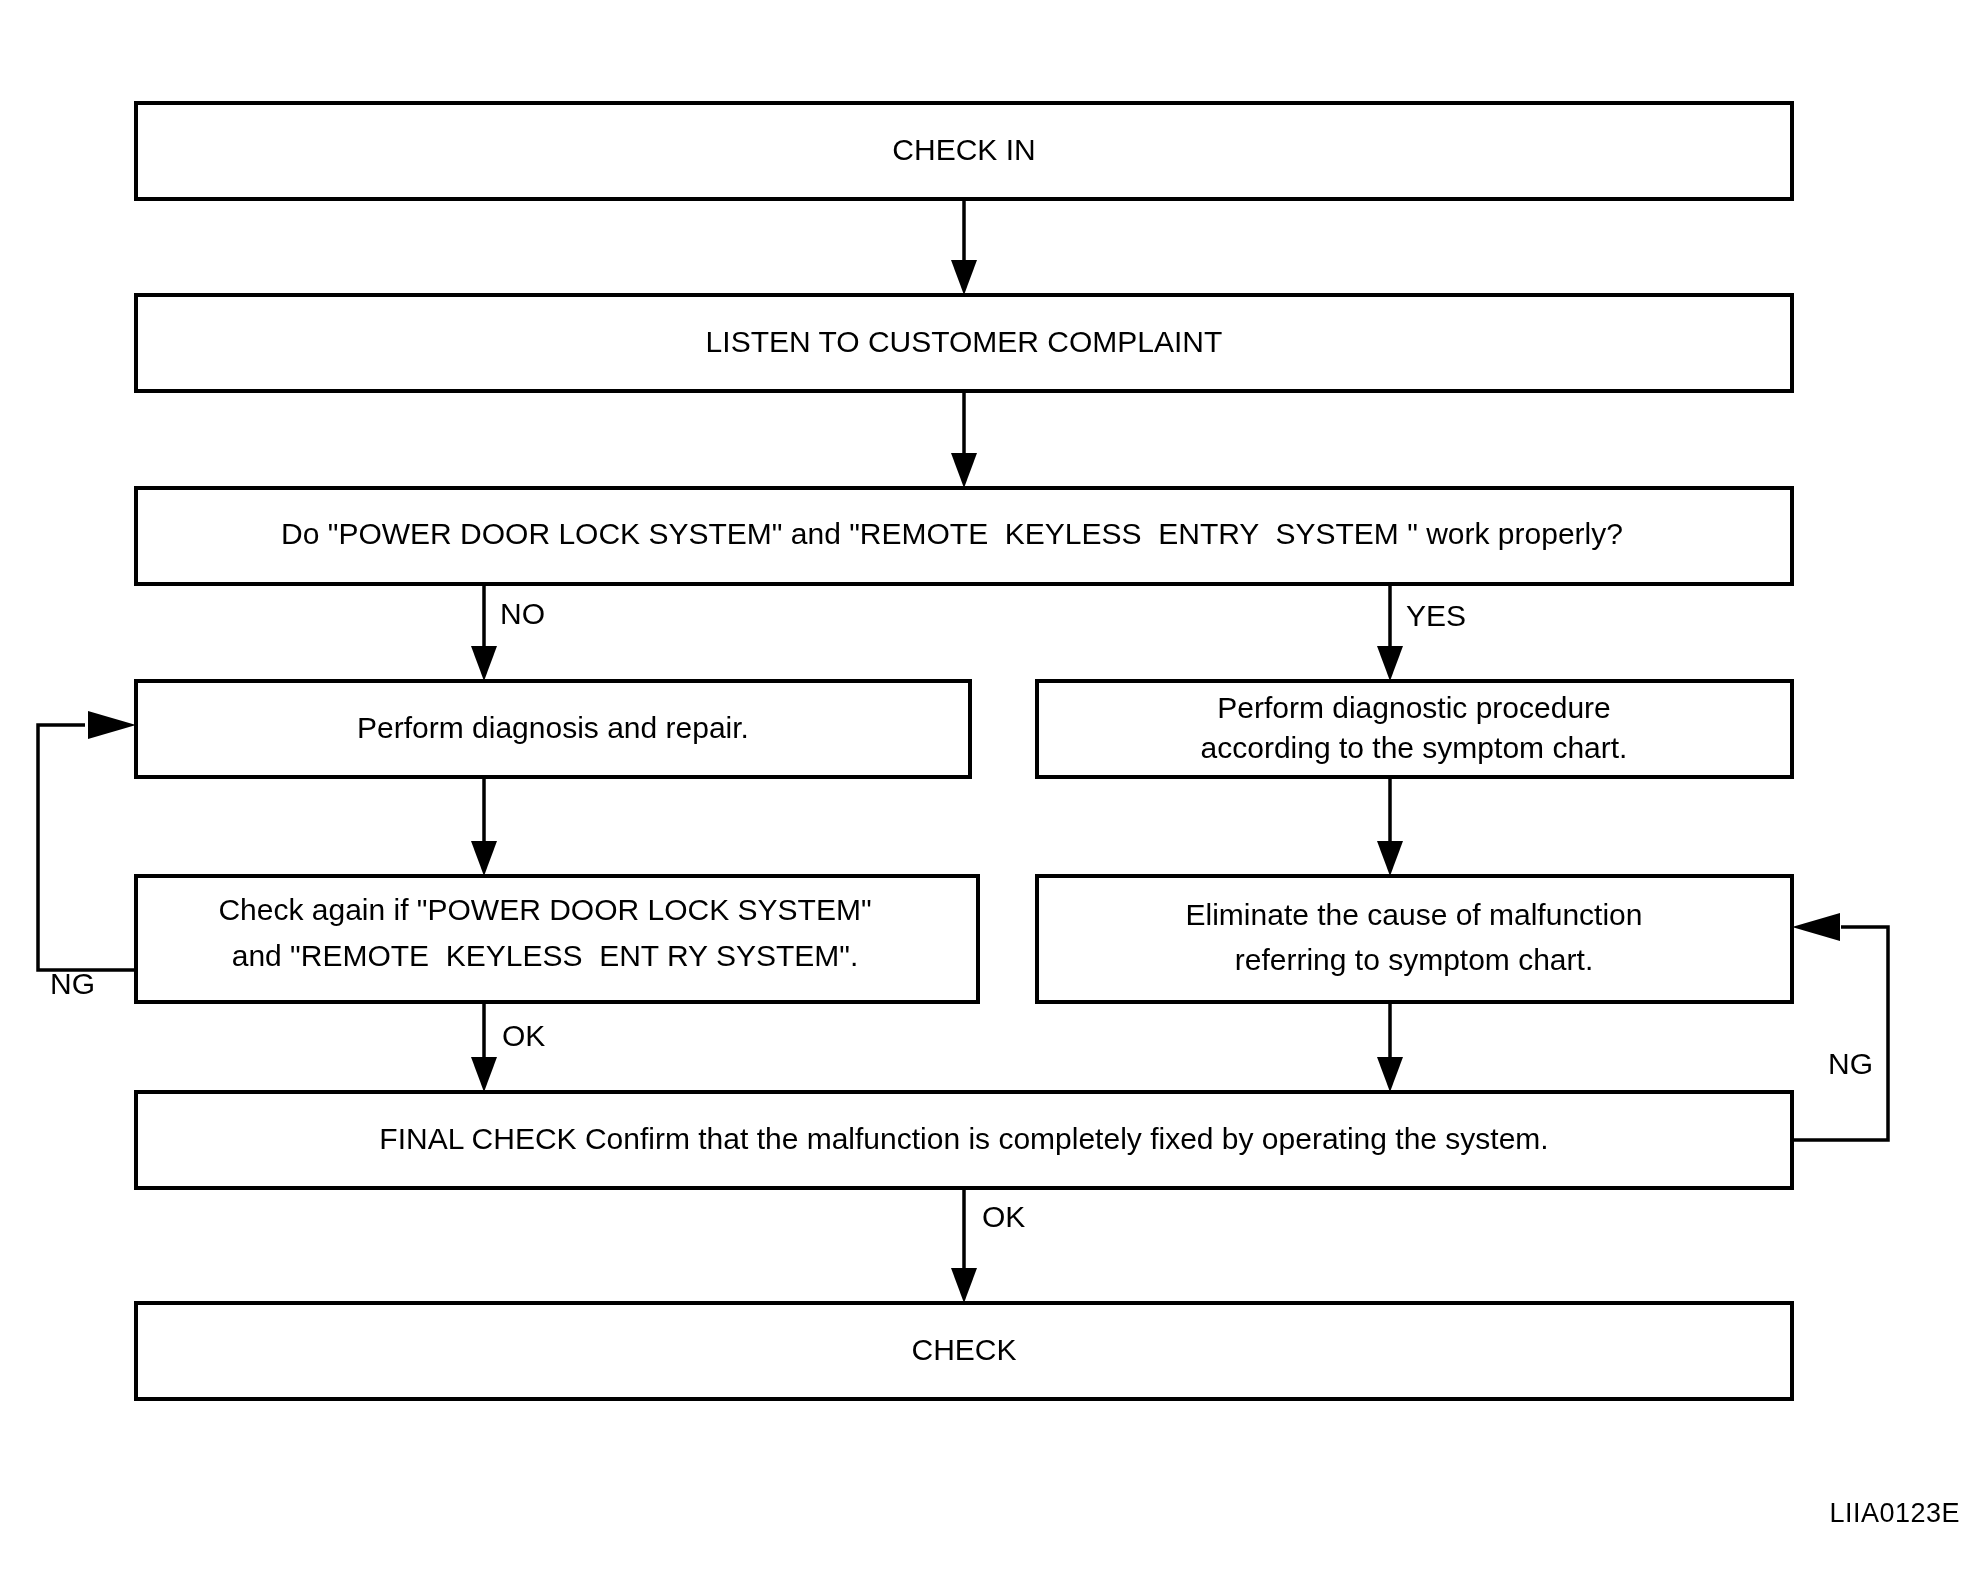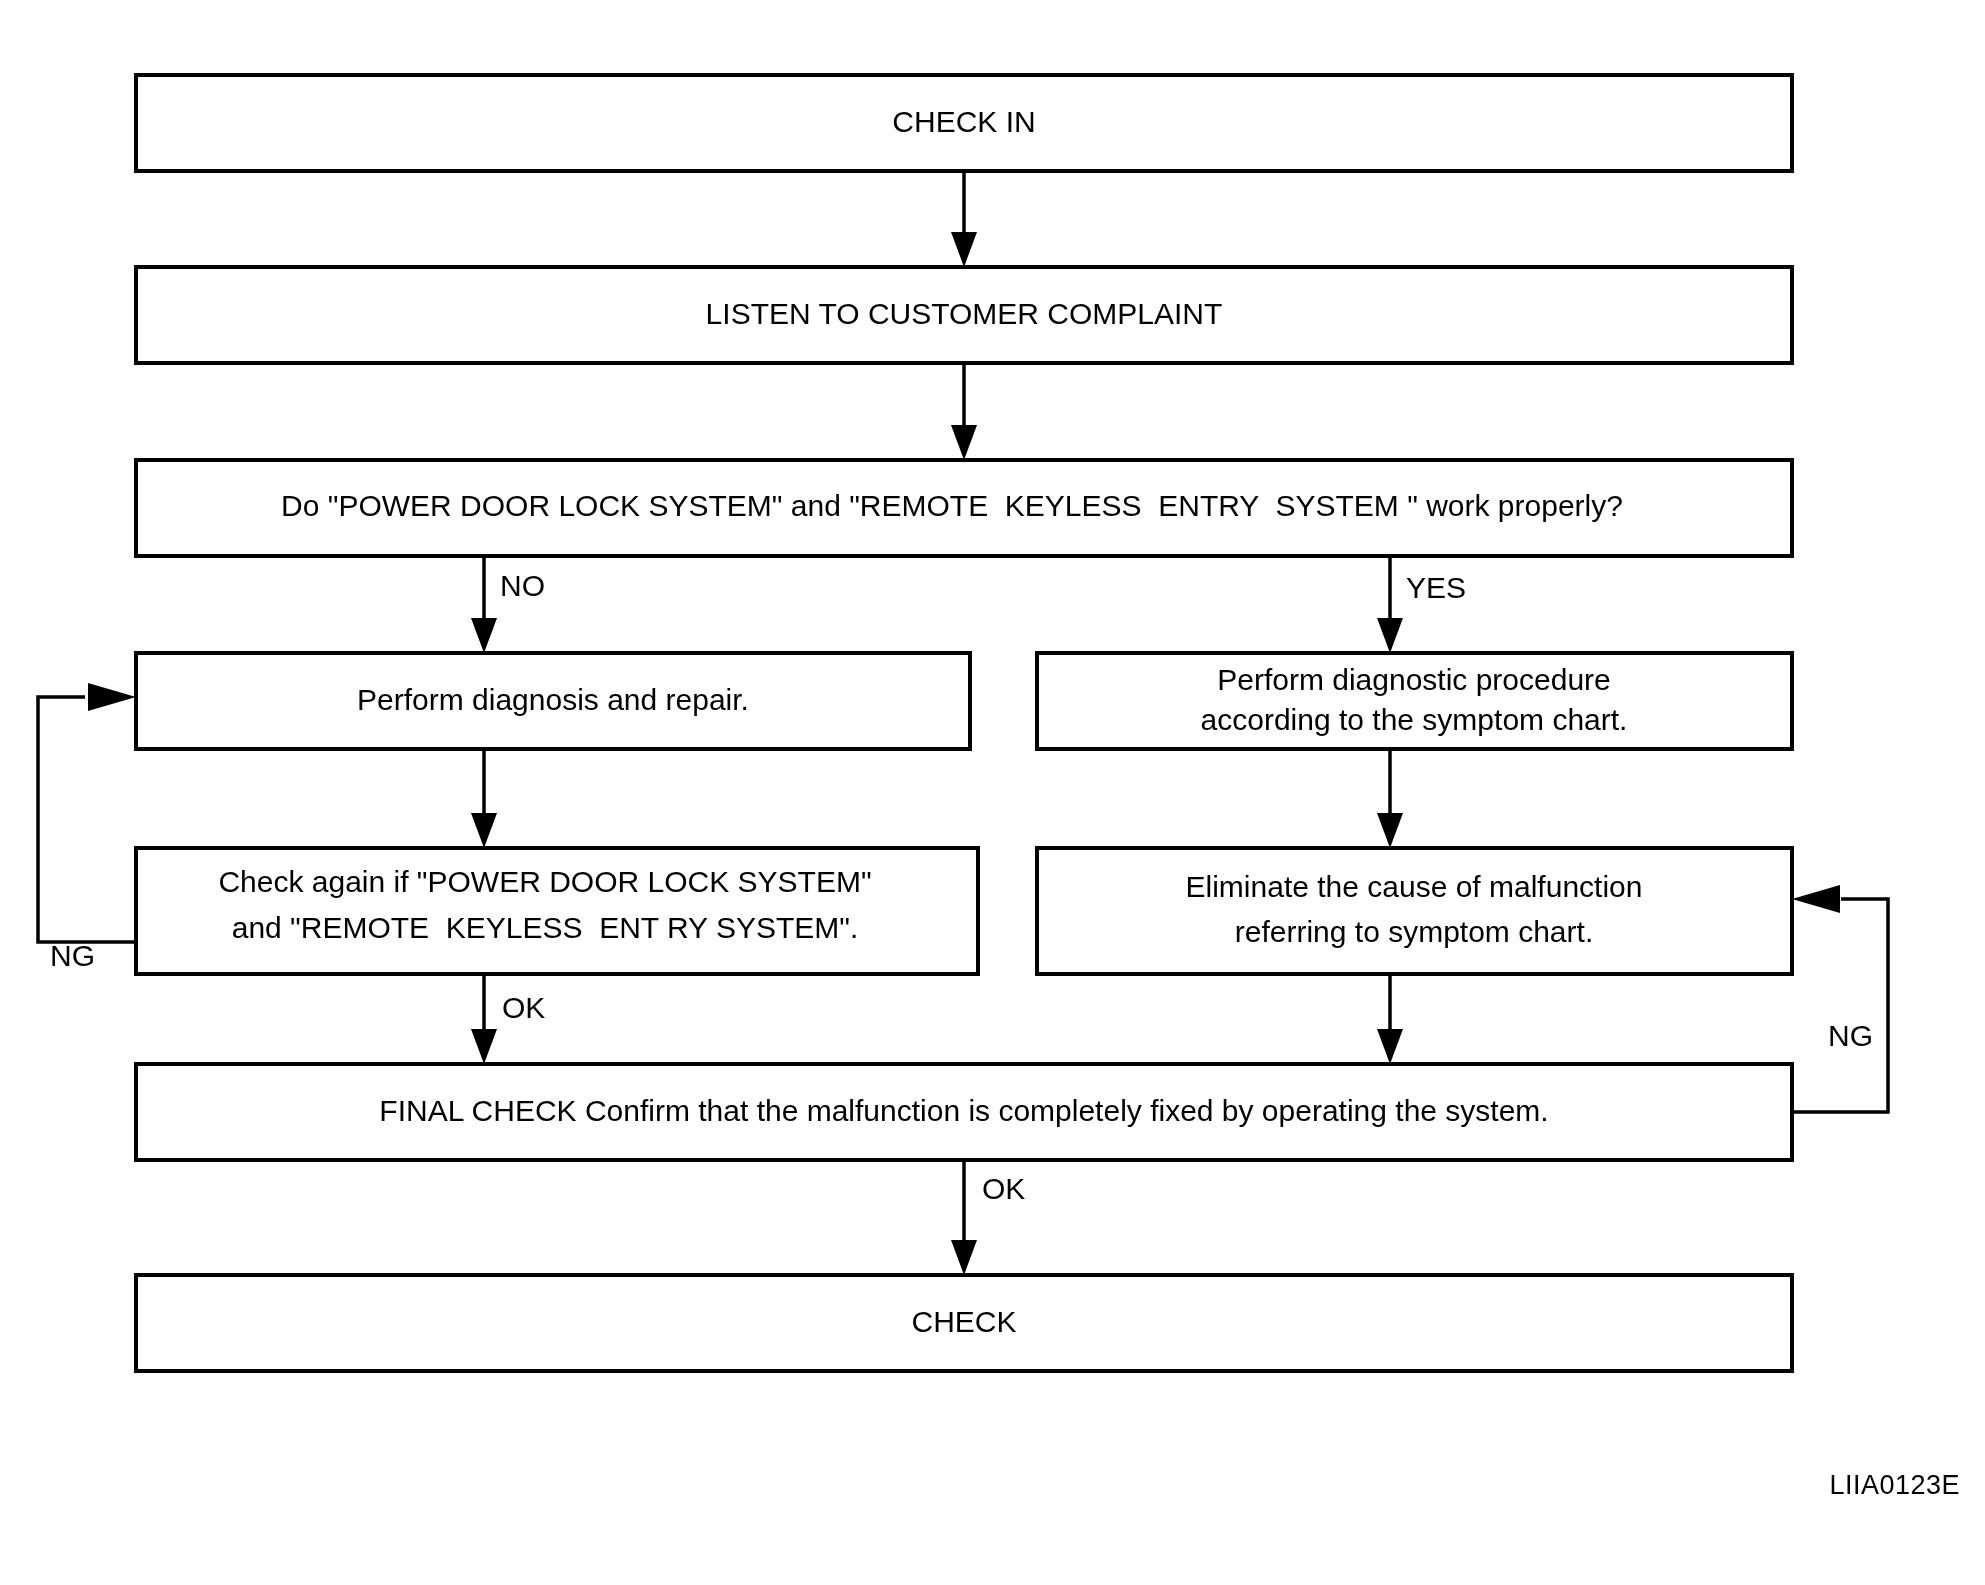--- a/index.html
+++ b/index.html
@@ -12,20 +12,21 @@
     width: 1985px;
     height: 1585px;
     font-family: "Liberation Sans", sans-serif;
     overflow: hidden;
   }
   #flowchart-root {
     position: relative;
     width: 1985px;
     height: 1344px;
     background: #ffffff;
+    margin-top: 28px;
   }
   svg#flow-svg {
     position: absolute;
     top: 0;
     left: 0;
     width: 1985px;
     height: 1585px;
     display: block;
   }
   .box-rect {

